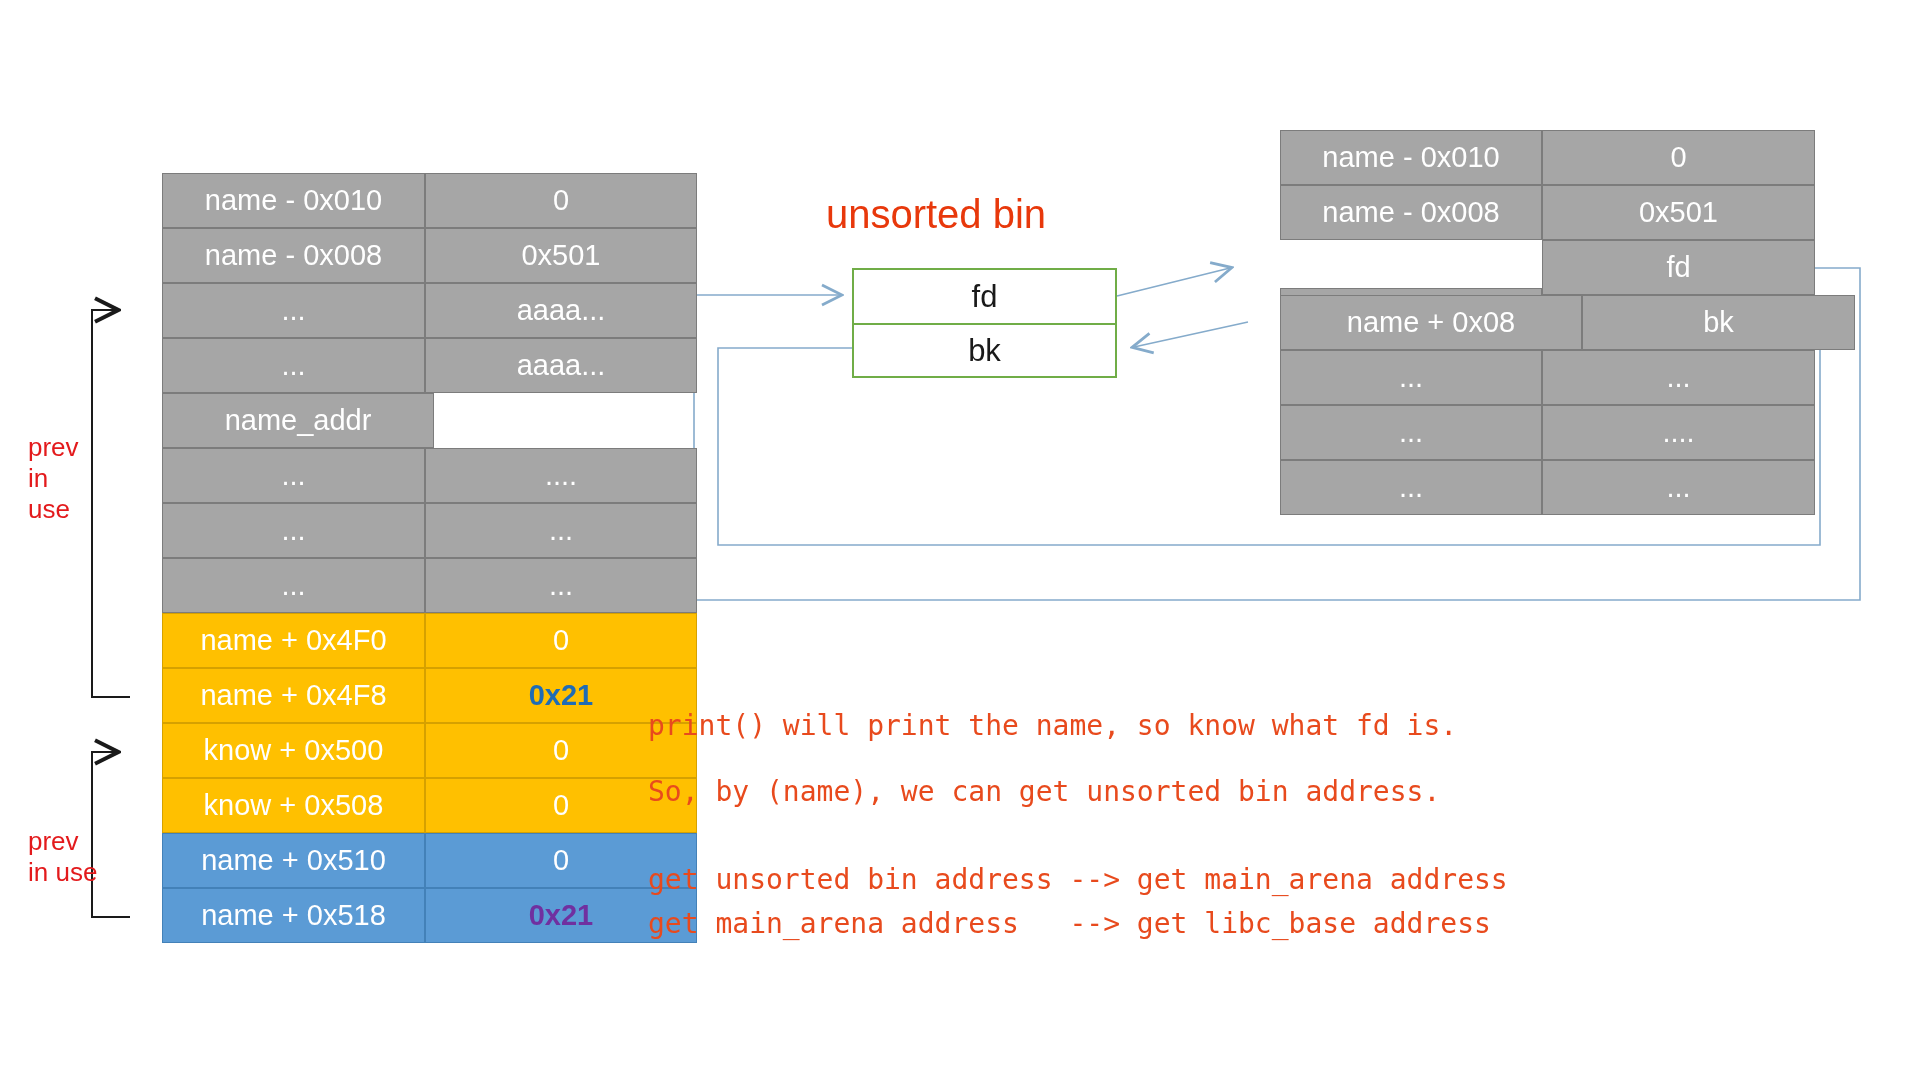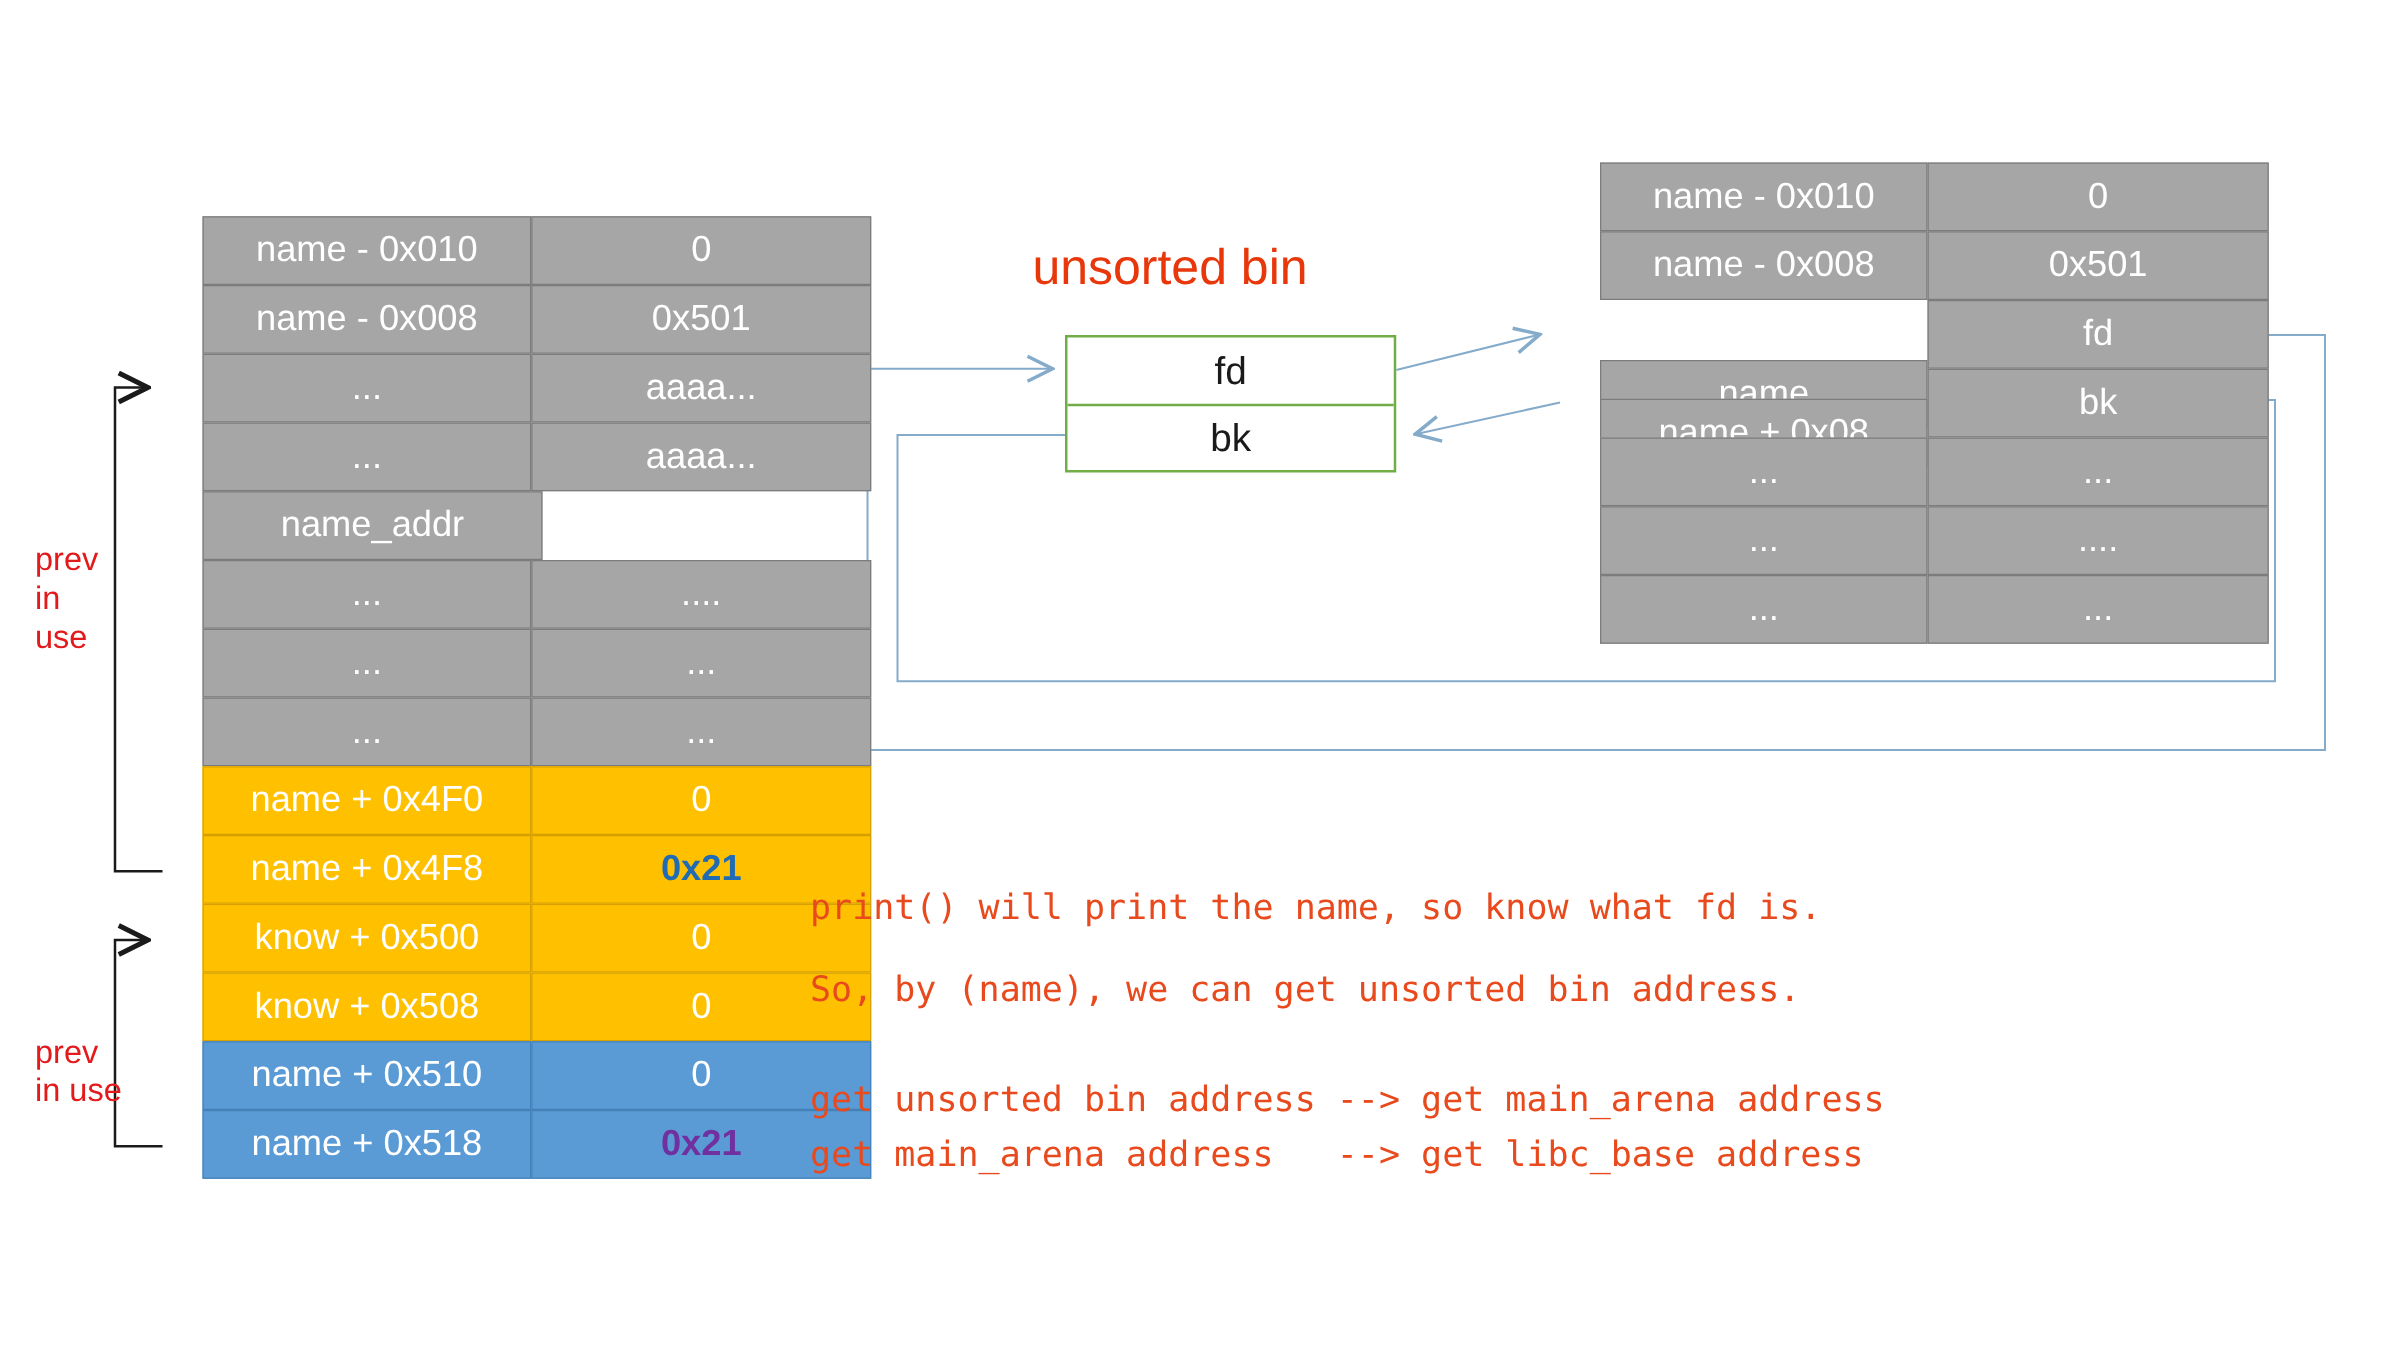--- a/index.html
+++ b/index.html
@@ -169,21 +169,21 @@
       <div class="cell c1" style="width:262px;">name - 0x008</div>
       <div class="cell c2" style="width:273px;">0x501</div>
     </div>
 
     <div class="mrow gray">
       <div class="cell c1" style="width:262px;margin-top:48px;">name</div>
       <div class="cell c2" style="width:273px;">fd</div>
     </div>
 
     <div class="mrow gray">
-      <div class="cell c1" style="width:262px;margin-top:24px;">name + 0x08</div>
+      <div class="cell c1" style="width:302px;">name + 0x08</div>
       <div class="cell c2" style="width:273px;">bk</div>
     </div>
 
     <div class="mrow gray">
       <div class="cell c1" style="width:262px;">...</div>
       <div class="cell c2" style="width:273px;">...</div>
     </div>
 
     <div class="mrow gray">
       <div class="cell c1" style="width:262px;">...</div>

